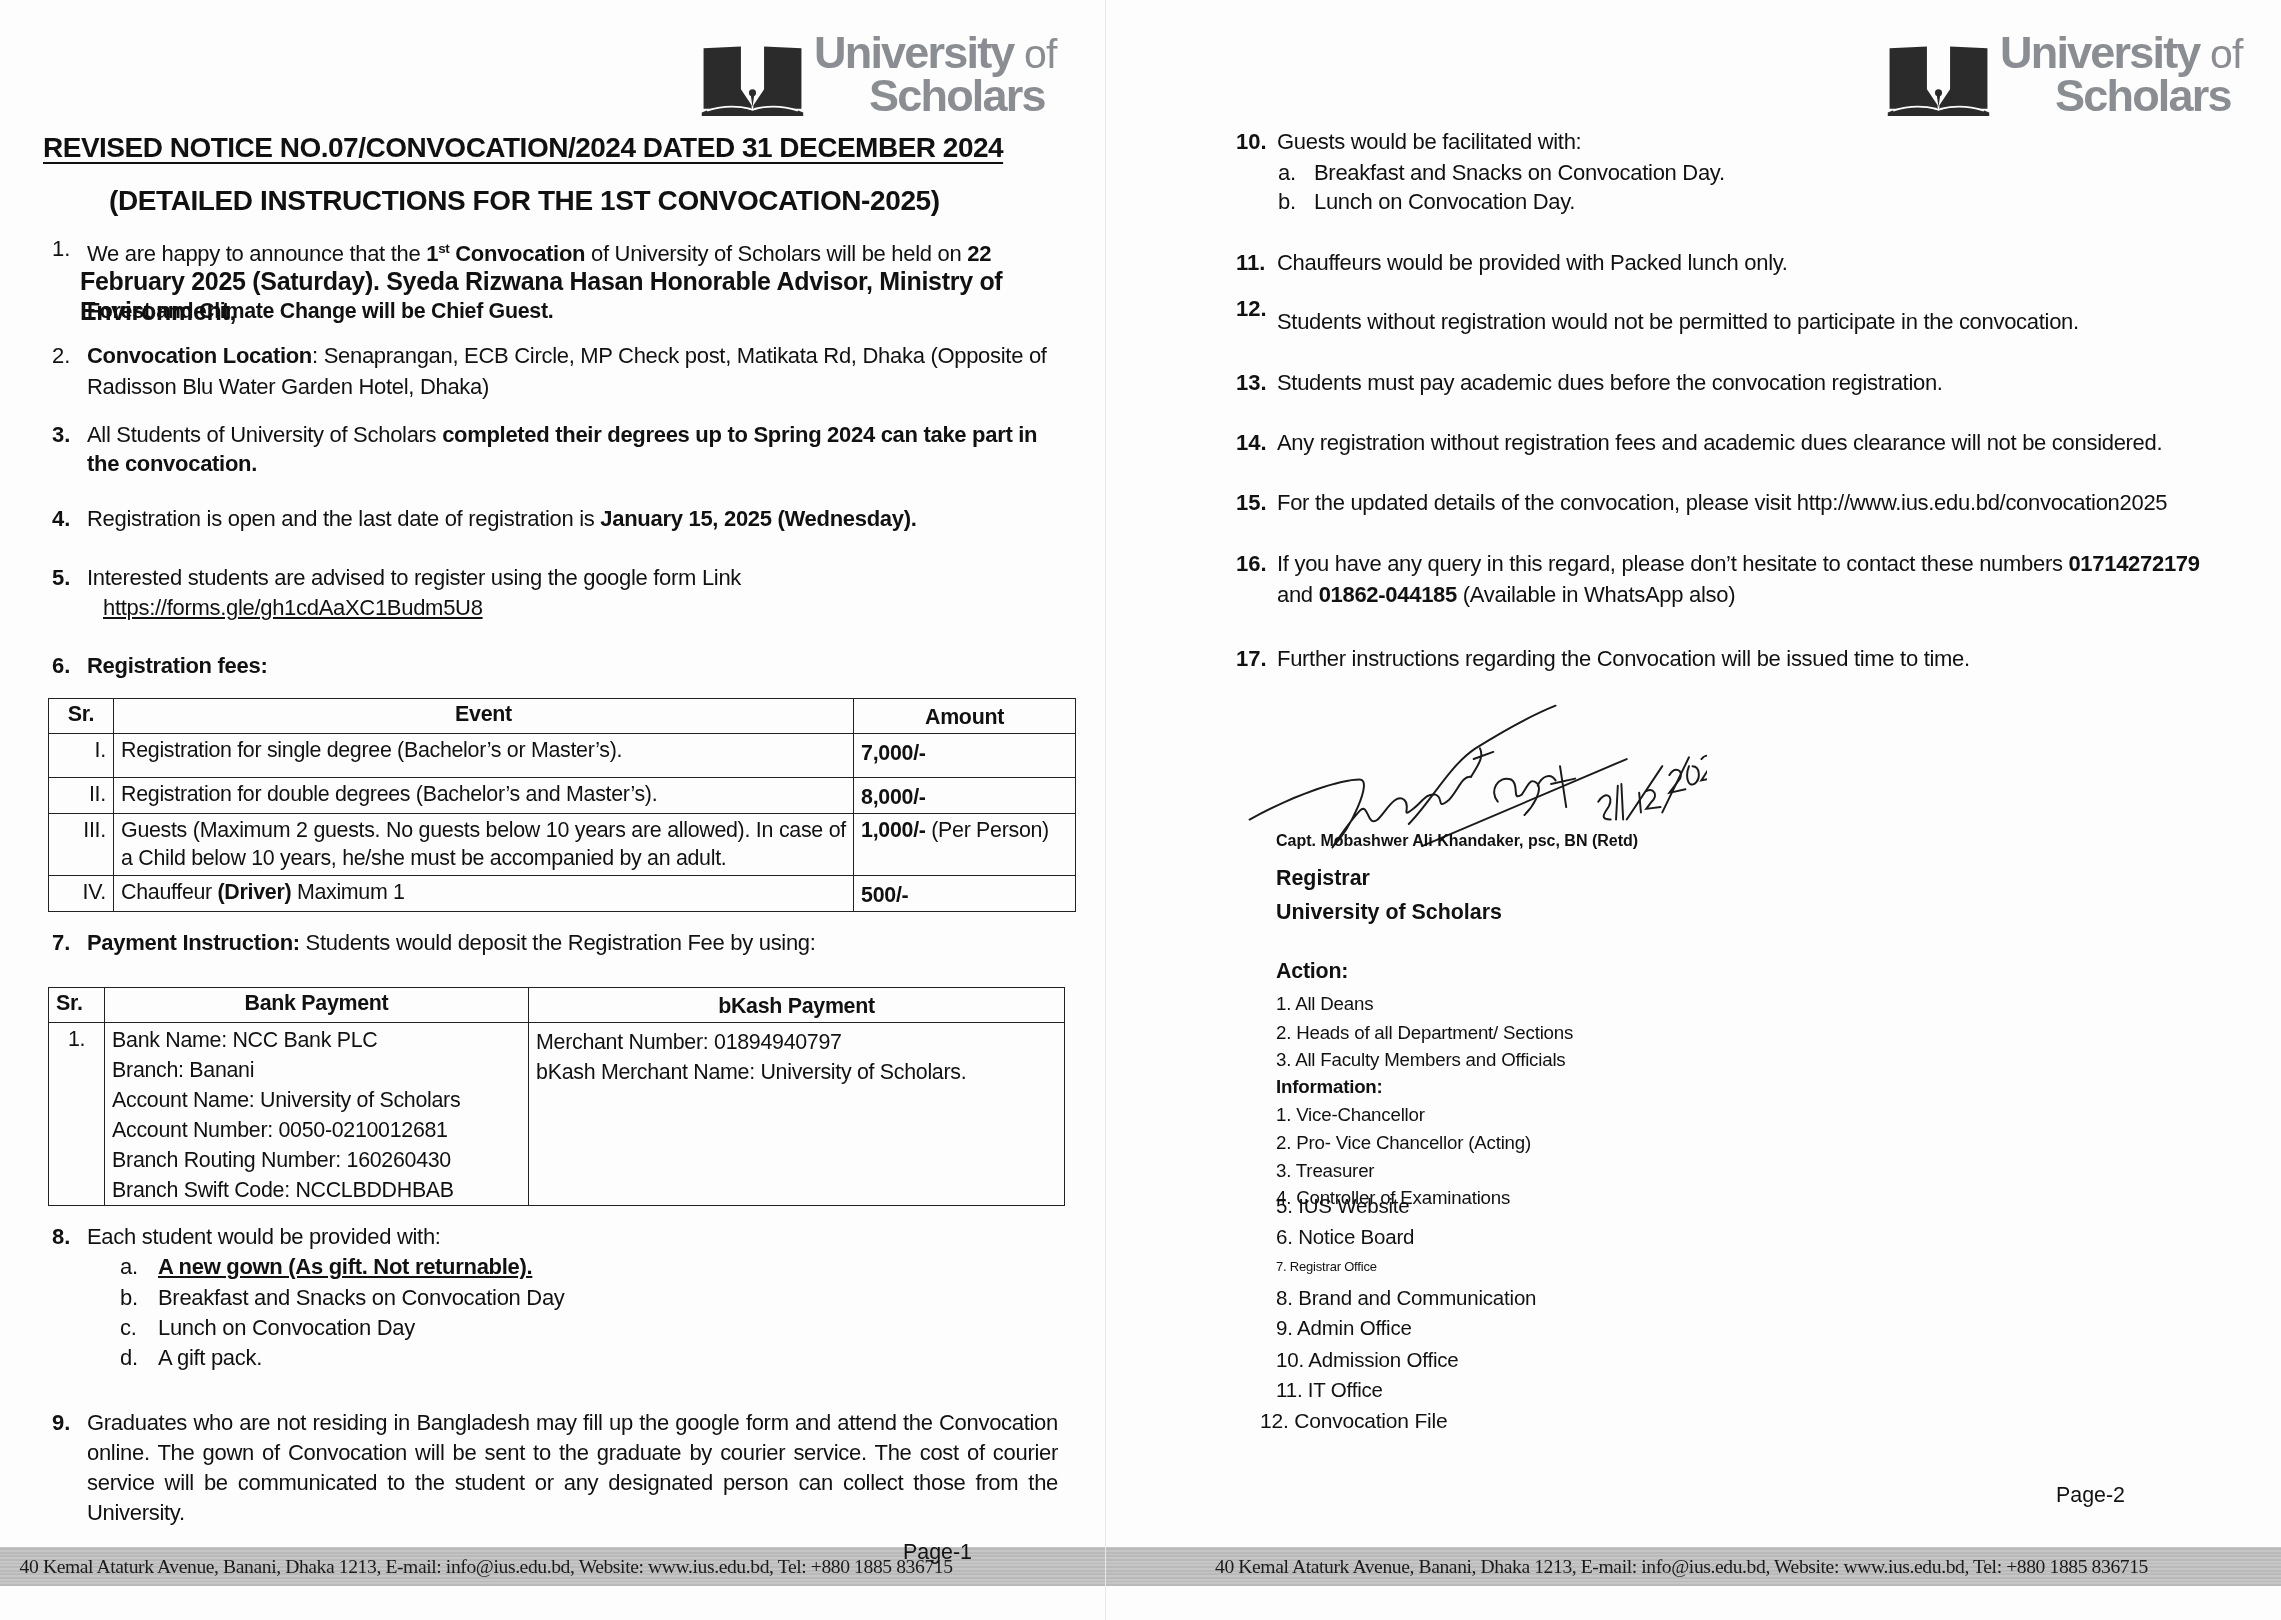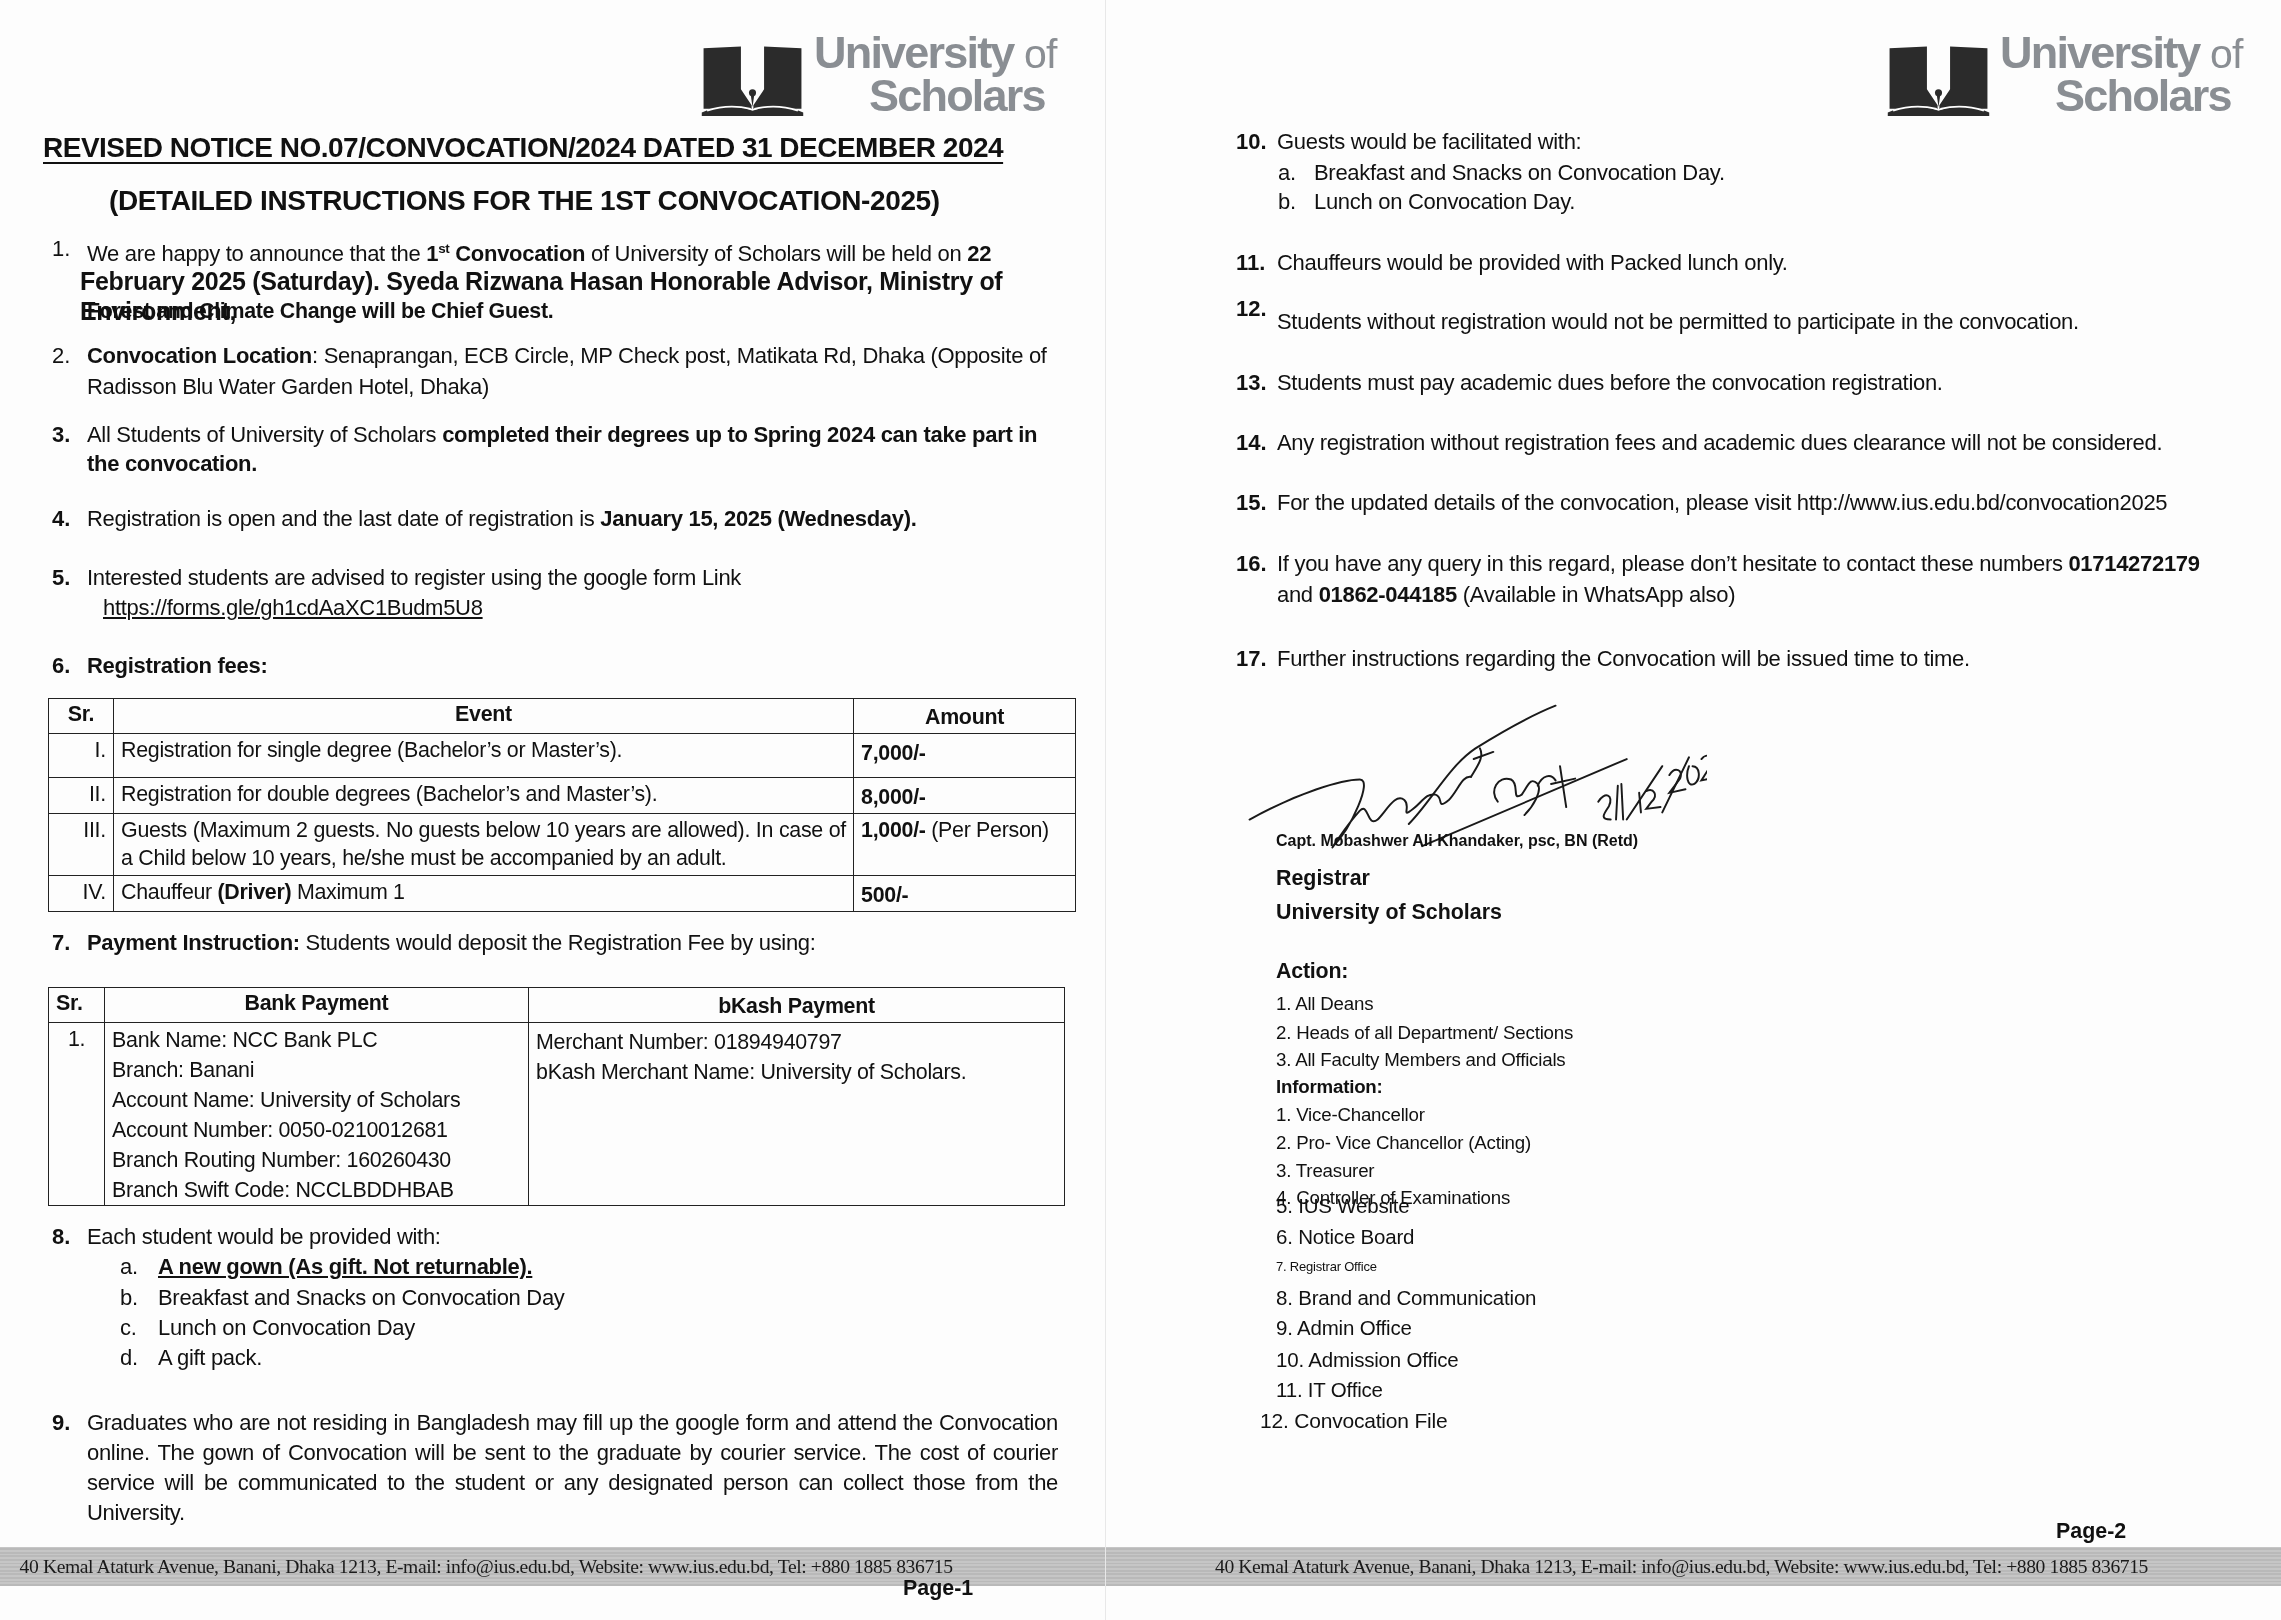--- a/index.html
+++ b/index.html
@@ -35,21 +35,21 @@
   table.doc td { line-height:28px; }
   table.doc td.sr { text-align:right; }
   table.doc td.amt { font-weight:bold; }
   table.doc td.amt .note { font-weight:normal; }
 
   .footer-bar {
     position:absolute; top:1547px; height:39px;
     background:repeating-linear-gradient(0deg,#b9b9b9 0 1.8px,#c6c6c6 1.8px 3.6px);
   }
   .footer-text { position:absolute; top:1554px; font-family:"Liberation Serif","DejaVu Serif",serif; font-size:19.6px; line-height:25px; color:#1a1a1a; letter-spacing:-0.4px; }
-  .pageno { position:absolute; font-size:21.4px; font-weight:bold;margin-top:36px; }
+  .pageno { position:absolute; font-size:21.4px; font-weight:normal; }
 
   .sig { position:absolute; }
   .list-line { position:absolute; font-size:20.5px; line-height:27px; white-space:nowrap; letter-spacing:-0.2px; }
 </style>
 </head>
 <body>
 
 <div class="page" id="page1">
 
   <div class="logo" style="left:700px; top:34px;">

